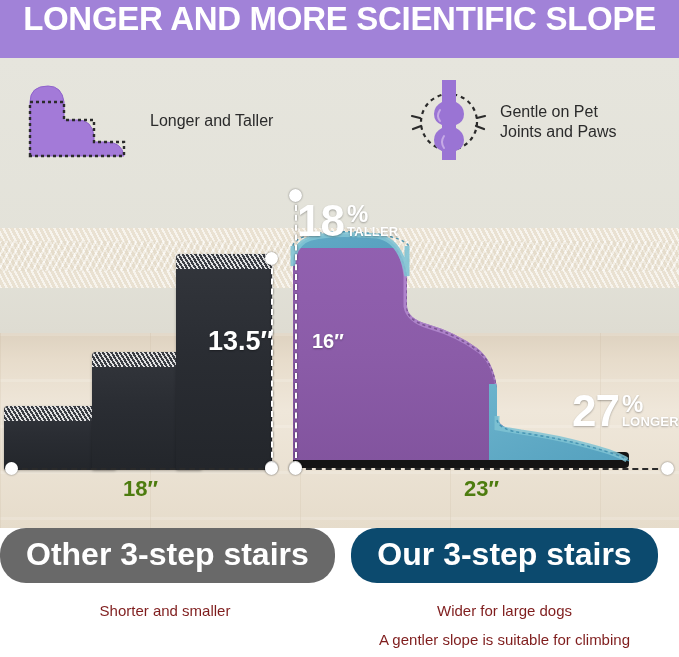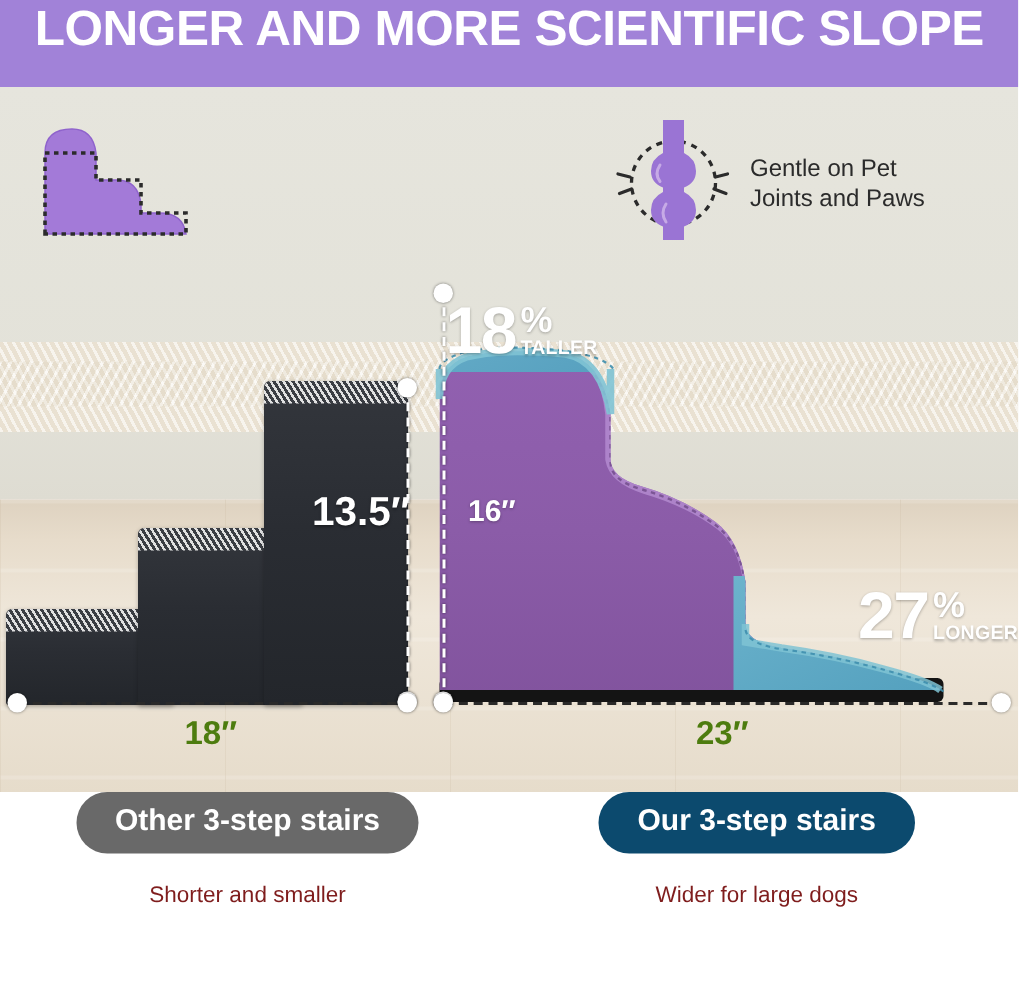--- a/index.html
+++ b/index.html
@@ -237,21 +237,21 @@
   }
   .col-left  { left: 0;    width: 330px; }
   .col-right { left: 330px; width: 349px; }
   .pill {
     display: inline-flex;
     align-items: center;
     justify-content: center;
     border-radius: 26px;
     color: #ffffff;
     font-weight: bold;
-    font-size: 20px;
+    font-size: 32px;
     padding: 8px 26px 10px;
     font-family: "Liberation Sans", sans-serif;
     white-space: nowrap;
   }
   .pill-other { background: #696969; }
   .pill-ours  { background: #0c4a6e; }
   .caption {
     color: #7f1d1d;
     font-size: 15px;
     line-height: 29px;
@@ -277,20 +277,21 @@
     <div class="rug"></div>
     <div class="rug-2"></div>
 
     <div class="icon-block left">
       <span>
         <svg width="116" height="78" viewBox="0 0 116 78">
           <path d="M8 76 L8 22 Q8 6 26 6 Q40 6 42 22 L42 40 Q42 40 56 40 Q70 40 72 56 L72 62 Q72 62 84 62 Q100 62 102 76 Z" fill="#a37ad8" stroke="#8f63cc" stroke-width="1"></path>
           <path d="M8 76 L8 22 L42 22 L42 40 L72 40 L72 62 L102 62 L102 76 Z" fill="none" stroke="#2b2b2b" stroke-width="2.4" stroke-dasharray="3 3"></path>
         </svg>
       </span>
+      <span class="icon-label">Longer and Taller</span>
     </div>
 
     <div class="icon-block right">
       <span>
         <svg width="78" height="80" viewBox="0 0 78 80">
           <circle cx="39" cy="42" r="28" fill="none" stroke="#2b2b2b" stroke-width="2.2" stroke-dasharray="4 4"></circle>
           <path d="M32 0 L46 0 L46 22 Q54 26 54 34 Q54 42 46 45 L46 48 Q54 52 54 60 Q54 68 46 71 L46 80 L32 80 L32 71 Q24 68 24 60 Q24 52 32 48 L32 45 Q24 42 24 34 Q24 26 32 22 Z" fill="#9a74d4"></path>
           <path d="M30 30 Q26 36 30 41" fill="none" stroke="#c6aae6" stroke-width="2" stroke-linecap="round"></path>
           <path d="M34 56 Q30 62 34 68" fill="none" stroke="#c6aae6" stroke-width="2" stroke-linecap="round"></path>
           <g stroke="#2b2b2b" stroke-width="2.2" stroke-linecap="round">
@@ -406,16 +407,17 @@
   </div>
 
   <div class="compare">
     <div class="col col-left">
       <div class="pill pill-other">Other 3-step stairs</div>
       <div class="caption">Shorter and smaller</div>
     </div>
     <div class="col col-right">
       <div class="pill pill-ours">Our 3-step stairs</div>
       <div class="caption">Wider for large dogs</div>
+      <div class="caption" style="margin-top:0;">A gentler slope is suitable for climbing</div>
     </div>
   </div>
 
 </div>
 
 </body></html>

